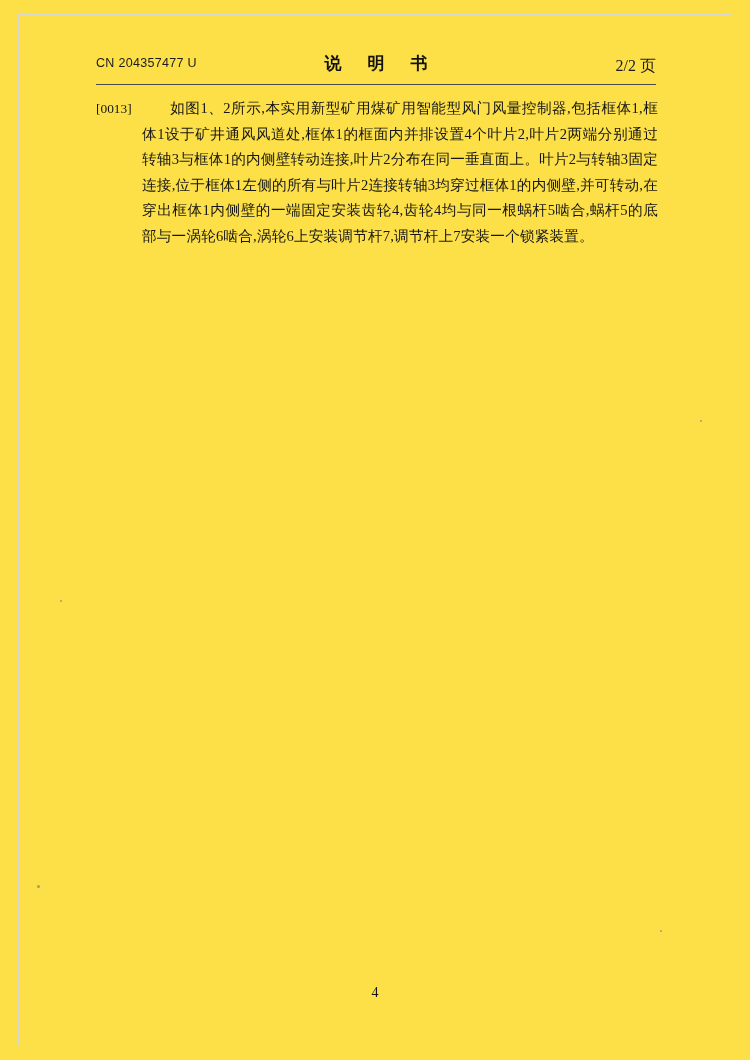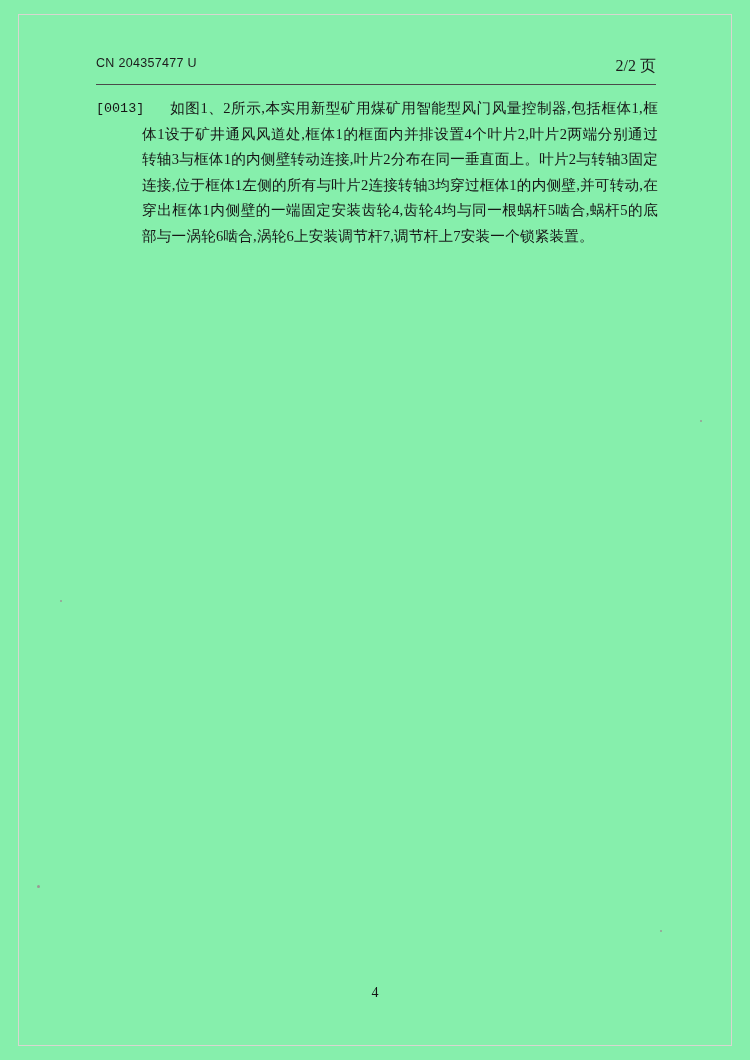--- a/index.html
+++ b/index.html
@@ -13,21 +13,21 @@
     font-family: "Liberation Serif", "DejaVu Serif", serif;
     color: #1a1a1a;
     position: relative;
     overflow: hidden;
   }
   .page {
     position: absolute;
     left: 0; top: 0;
     width: 750px;
     height: 1060px;
-    background: #86efac;
+    background: #fde047;
   }
   
   .page-frame {
     position: absolute;
     left: 18px;
     top: 14px;
     width: 714px;
     height: 1032px;
     border: 1px solid #d8d6d0;
     box-sizing: border-box;
@@ -90,21 +90,21 @@
     text-justify: inter-ideograph;
     margin: 0 0 2px 0;
     padding-left: 46px;
     color: #161616;
     letter-spacing: 0.2px;
   }
   .para .tag {
     position: absolute;
     left: 0;
     top: 0;
-    font-family: Liberation Mono, monospace;
+    font-family: Liberation Serif, serif;
     font-size: 13.4px;
     letter-spacing: 0;
     color: #161616;
   }
   .para .ind {
     display: inline-block;
     width: 28px;
   }
   .pagenum {
     position: absolute;
@@ -132,20 +132,21 @@
 <div class="page">
   <div class="page-frame"></div>
 
   <div class="speck s1"></div>
   <div class="speck s2"></div>
   <div class="speck s3"></div>
   <div class="speck s4"></div>
 
   <div class="header">
     <span class="hdr-left">CN 204357477 U</span>
+    <span class="hdr-center">说 明 书</span>
     <span class="hdr-right">2/2 页</span>
   </div>
   <div class="header-rule"></div>
 
   <div class="body-col">
 
     <p class="para">
       <span class="tag">[0013]</span>
       <span class="ind"></span><span>如图1、2所示,本实用新型矿用煤矿用智能型风门风量控制器,包括框体1,框体1设于矿井通风风道处,框体1的框面内并排设置4个叶片2,叶片2两端分别通过转轴3与框体1的内侧壁转动连接,叶片2分布在同一垂直面上。叶片2与转轴3固定连接,位于框体1左侧的所有与叶片2连接转轴3均穿过框体1的内侧壁,并可转动,在穿出框体1内侧壁的一端固定安装齿轮4,齿轮4均与同一根蜗杆5啮合,蜗杆5的底部与一涡轮6啮合,涡轮6上安装调节杆7,调节杆上7安装一个锁紧装置。</span>
     </p>

